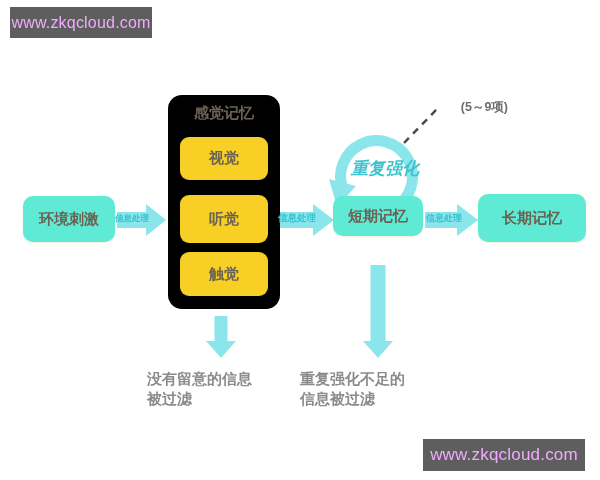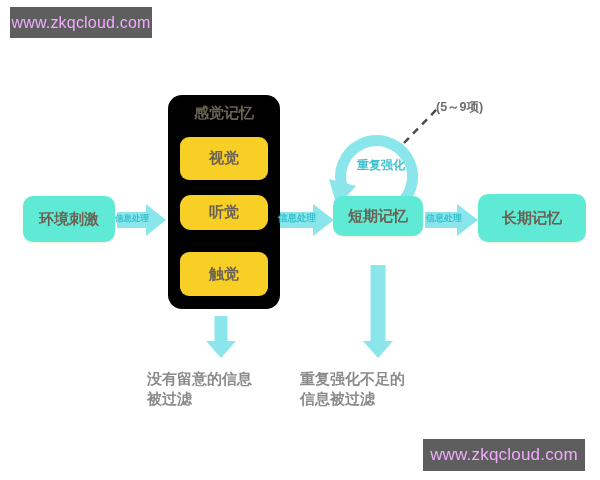--- a/index.html
+++ b/index.html
@@ -30,33 +30,33 @@
   .group-title{
     position:absolute;left:0;top:9px;width:100%;text-align:center;
     color:#6B6254;font-size:15px;font-weight:700;
   }
   .node-inner{
     position:absolute;left:12px;width:88px;background:#F7CF25;border-radius:9px;
     display:flex;align-items:center;justify-content:center;
     color:#6B6254;font-size:15px;font-weight:700;
   }
   .node-visual{top:42px;height:43px;}
-  .node-audio{top:100px;height:35px;border-radius:11px;}
+  .node-audio{top:100px;height:48px;}
   .node-touch{top:157px;height:44px;}
   #arrow-layer{position:absolute;left:0;top:0;width:600px;height:480px;z-index:1;}
   .arrow-label{
     position:absolute;z-index:3;color:#35C1CE;font-weight:700;
     text-align:center;white-space:nowrap;
   }
   .lbl-1{left:106px;top:213px;width:52px;font-size:8.5px;}
   .lbl-2{left:272px;top:212px;width:50px;font-size:9.5px;}
   .lbl-3{left:419px;top:212px;width:50px;font-size:9px;}
-  .lbl-loop{left:351px;top:157px;width:60px;font-size:12px;color:#3CC3CE;}
+  .lbl-loop{left:351px;top:157px;width:60px;font-size:17px;color:#3CC3CE;font-style:italic;}
   .lbl-capacity{
-    position:absolute;left:436px;top:99px;width:72px;text-align:left;
+    position:absolute;left:436px;top:99px;width:72px;text-align:right;
     font-size:12.5px;color:#6E6E6E;font-weight:600;z-index:3;
   }
   .note{
     position:absolute;top:369px;width:152px;
     color:#8B8B8B;font-size:15px;font-weight:600;line-height:20px;z-index:2;
   }
   .note-left{left:147px;}
   .note-right{left:300px;}
 </style>
 </head>

